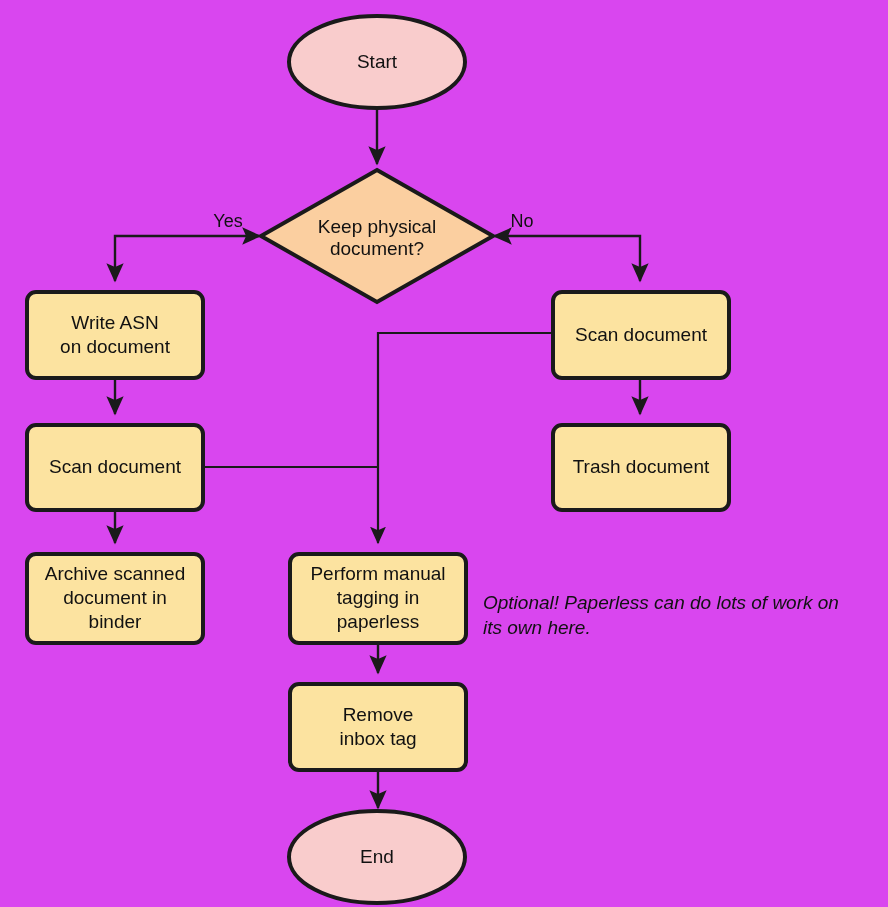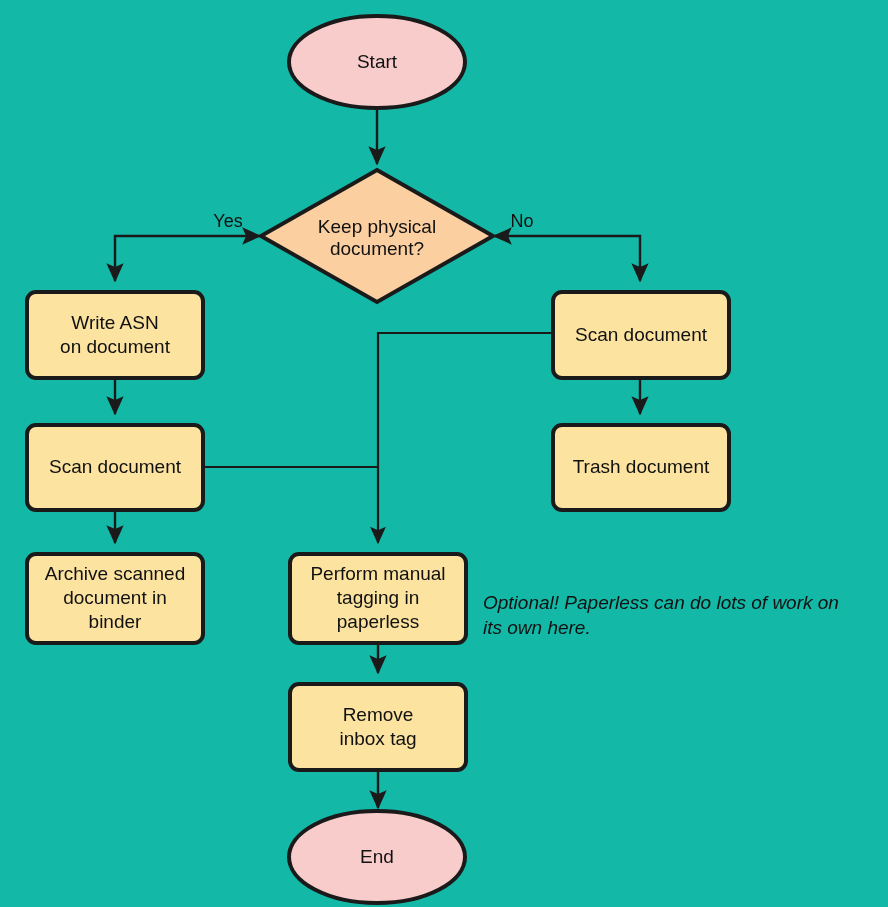--- a/index.html
+++ b/index.html
@@ -8,21 +8,21 @@
     padding: 0;
     background: #ffffff;
   }
   body {
     font-family: "Liberation Sans", sans-serif;
   }
   #flow-root {
     position: relative;
     width: 888px;
     height: 907px;
-    background: #14b8a6;
+    background: #d946ef;
     overflow: hidden;
   }
   #flow-svg {
     position: absolute;
     left: 0;
     top: 0;
     width: 888px;
     height: 907px;
   }
   .node-label {

